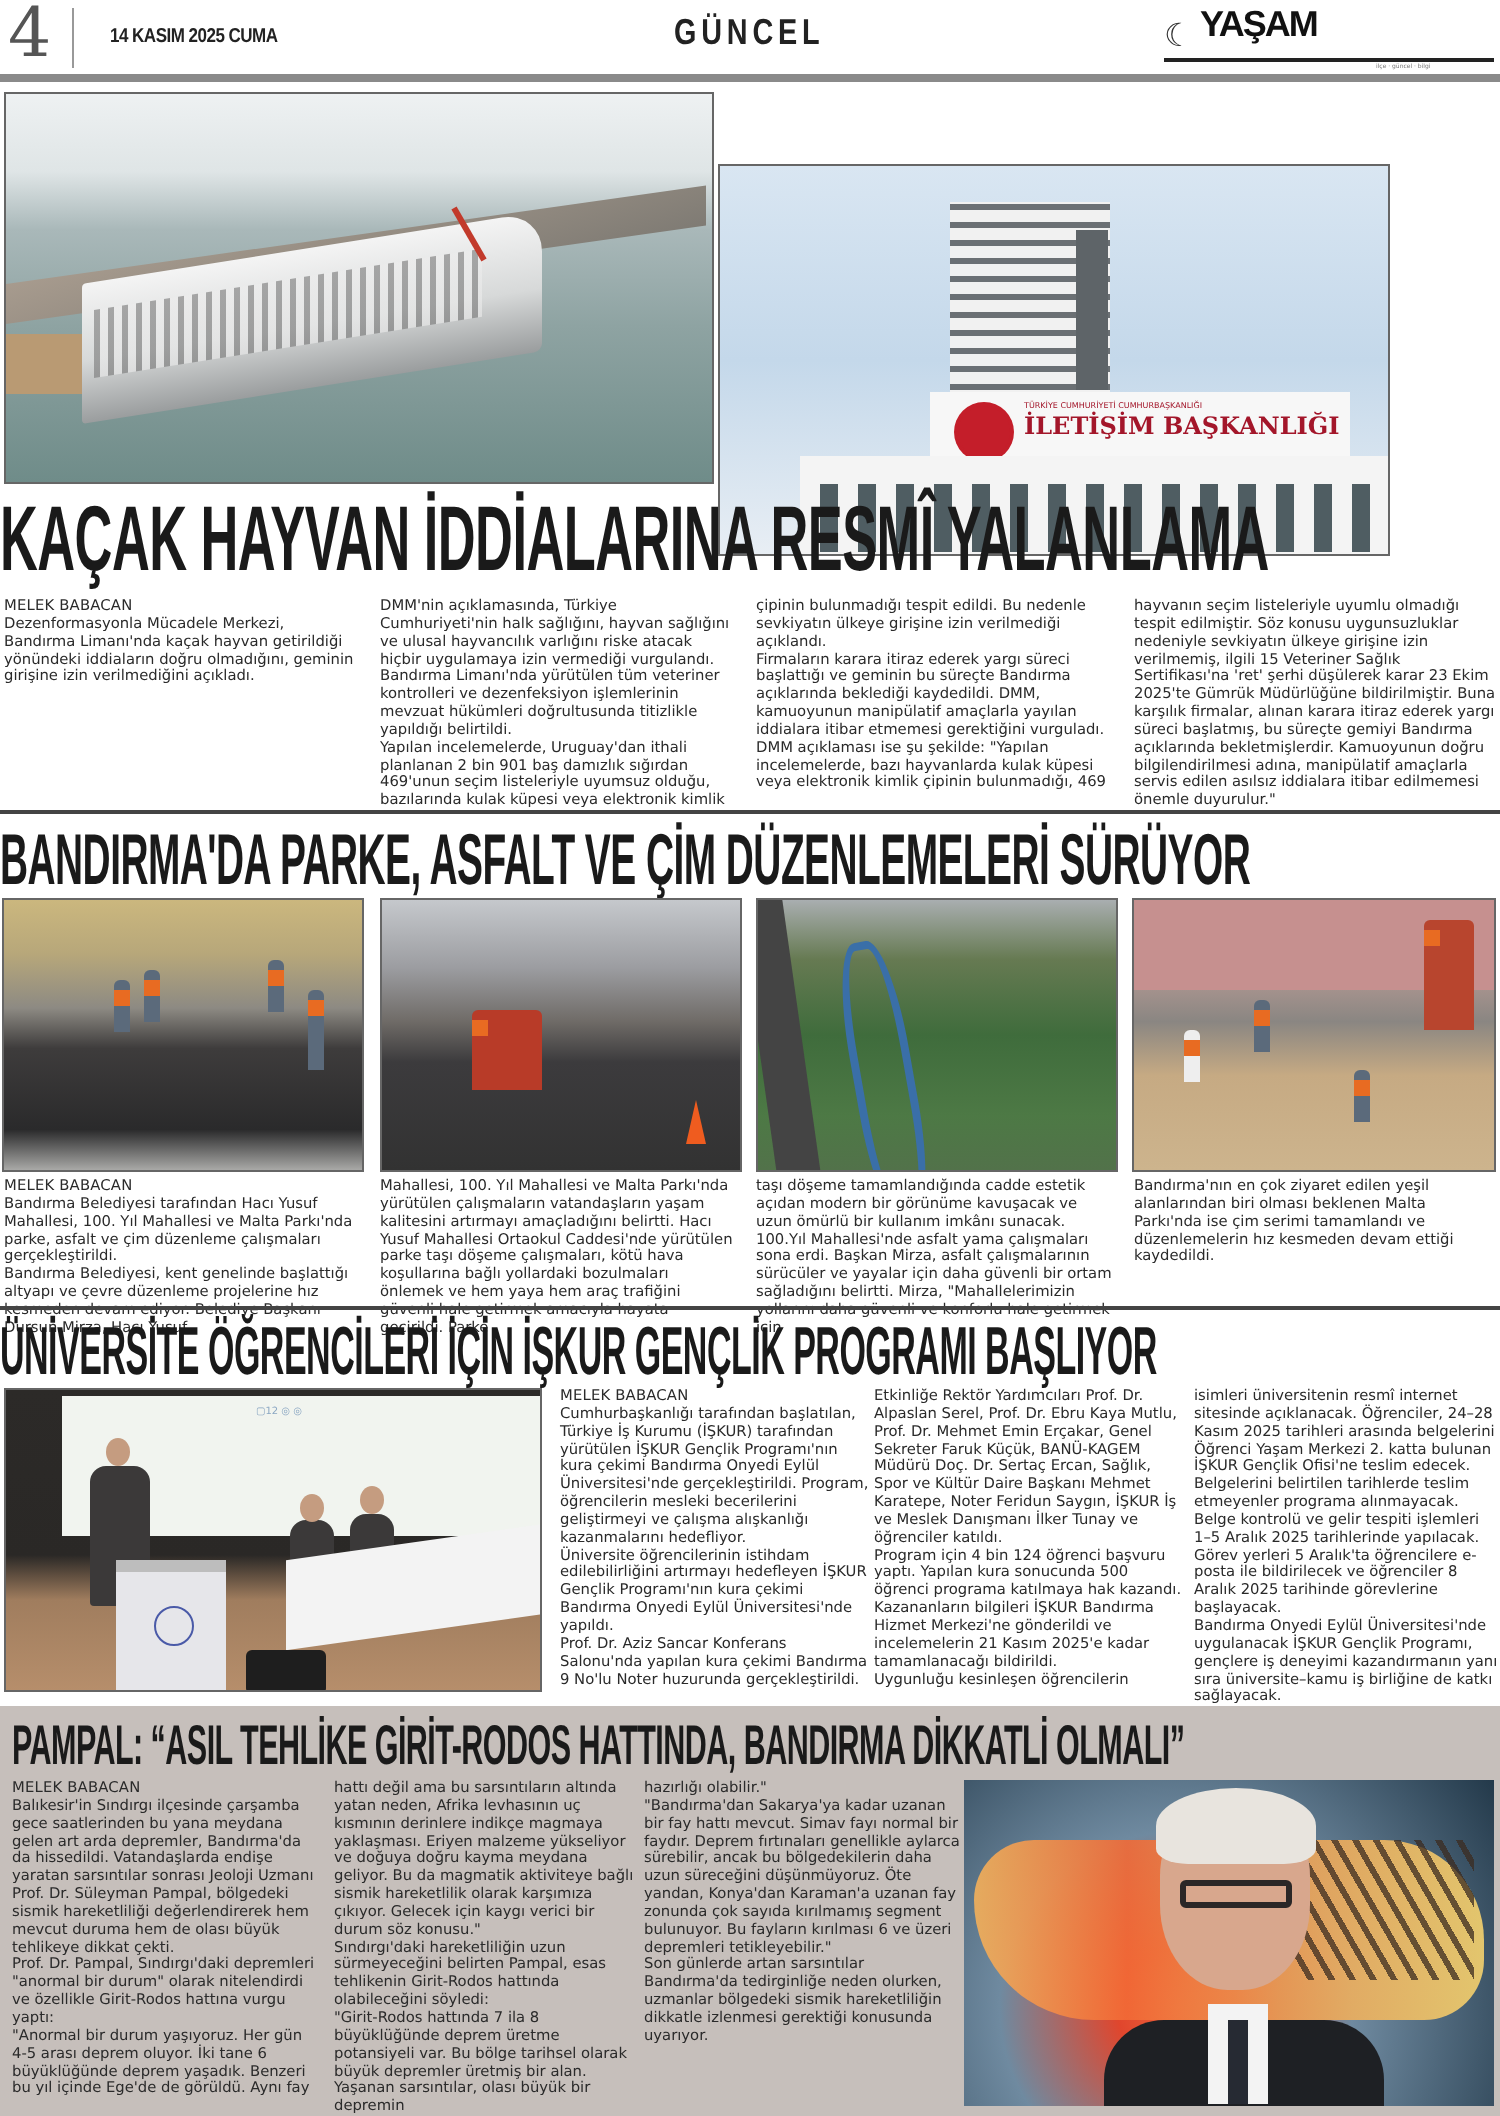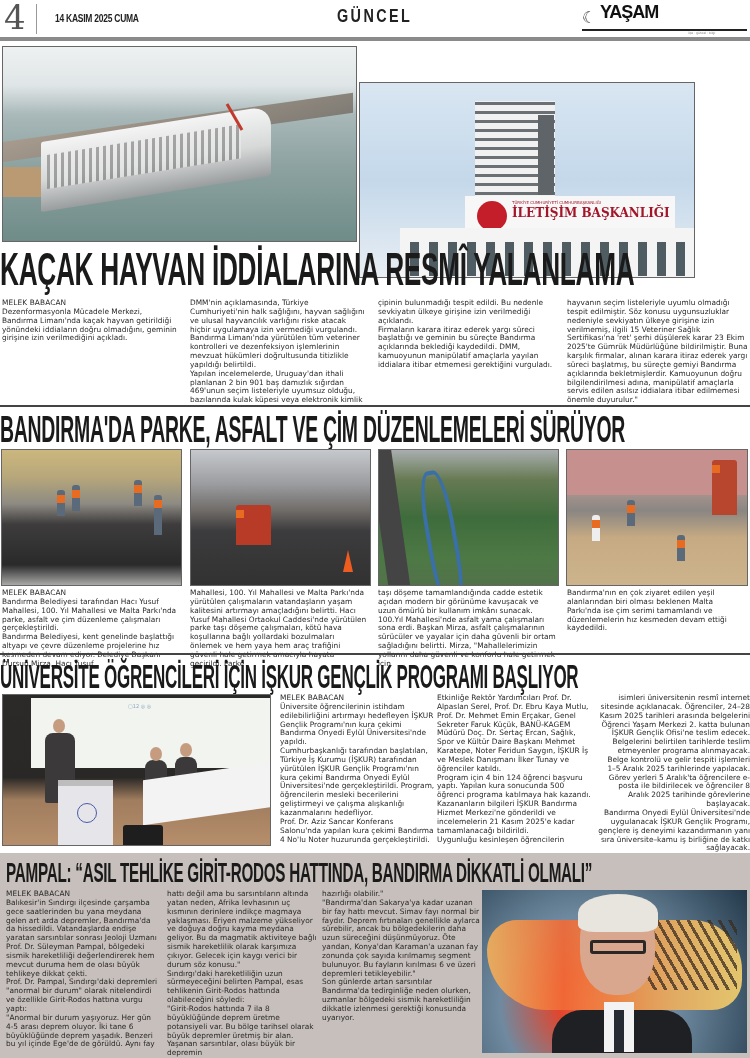--- a/index.html
+++ b/index.html
@@ -92,21 +92,21 @@
   .ph-conf .screen-logos { position: absolute; left: 125px; top: 8px; font-size: 5px; color: #8aa6c2; }
   .ph-conf .podium { position: absolute; left: 55px; top: 85px; width: 55px; height: 68px; background: #e6e6ea; border-top: 6px solid #bdbdbd; }
   .ph-conf .podium-seal { position: absolute; left: 74px; top: 108px; width: 20px; height: 20px; border-radius: 50%; border: 1px solid #4a5aa8; }
   .ph-conf .table { position: absolute; left: 140px; top: 76px; width: 130px; height: 45px; background: #f3f3f3; transform: skewY(-8deg); }
   .ph-conf .person { position: absolute; background: #3b3939; border-radius: 8px 8px 2px 2px; }
   .ph-conf .head { position: absolute; width: 12px; height: 14px; border-radius: 50%; background: #c59c80; }
   .ph-conf .bag { position: absolute; left: 120px; top: 130px; width: 40px; height: 22px; background: #1e1e1e; border-radius: 3px; }
 
   .s3c1 { left: 280px; top: 694px; width: 155px; }
   .s3c2 { left: 437px; top: 694px; width: 155px; }
-  .s3c3 { left: 597px; top: 694px; width: 153px; text-align: right; }
+  .s3c3 { left: 597px; top: 694px; width: 153px; }
 
   
   .band { position: absolute; left: 0; top: 853px; width: 750px; height: 205px; background: #c6bfbb; }
   .s4c1 { left: 6px; top: 890px; width: 152px; }
   .s4c2 { left: 167px; top: 890px; width: 152px; }
   .s4c3 { left: 322px; top: 890px; width: 158px; }
   .ph-quake { left: 482px; top: 890px; width: 265px; height: 163px;
     background: radial-gradient(circle at 40% 70%, #f0633a 0%, #e0462d 15%, #6f8aa0 45%, #23394a 100%); border: none; }
   .ph-quake .land { position: absolute; left: 5px; top: 30px; width: 255px; height: 90px; background: linear-gradient(90deg, #f4b15a, #f26a36 30%, #ea9c54 60%, #f5d26e 100%); border-radius: 30px 50px 30px 60px; opacity: .9; }
   .ph-quake .waves { position: absolute; right: 10px; top: 30px; width: 90px; height: 70px; background: repeating-linear-gradient(60deg, transparent 0 6px, #3b2b20 6px 9px); opacity: .75; }
@@ -156,20 +156,21 @@
   <p class="byline">MELEK BABACAN</p>
   <p>Dezenformasyonla Mücadele Merkezi, Bandırma Limanı'nda kaçak hayvan getirildiği yönündeki iddiaların doğru olmadığını, geminin girişine izin verilmediğini açıkladı.</p>
 </div>
 <div class="col s1c2">
   <p>DMM'nin açıklamasında, Türkiye Cumhuriyeti'nin halk sağlığını, hayvan sağlığını ve ulusal hayvancılık varlığını riske atacak hiçbir uygulamaya izin vermediği vurgulandı. Bandırma Limanı'nda yürütülen tüm veteriner kontrolleri ve dezenfeksiyon işlemlerinin mevzuat hükümleri doğrultusunda titizlikle yapıldığı belirtildi.</p>
   <p>Yapılan incelemelerde, Uruguay'dan ithali planlanan 2 bin 901 baş damızlık sığırdan 469'unun seçim listeleriyle uyumsuz olduğu, bazılarında kulak küpesi veya elektronik kimlik</p>
 </div>
 <div class="col s1c3">
   <p>çipinin bulunmadığı tespit edildi. Bu nedenle sevkiyatın ülkeye girişine izin verilmediği açıklandı.</p>
   <p>Firmaların karara itiraz ederek yargı süreci başlattığı ve geminin bu süreçte Bandırma açıklarında beklediği kaydedildi. DMM, kamuoyunun manipülatif amaçlarla yayılan iddialara itibar etmemesi gerektiğini vurguladı.</p>
+  <p>DMM açıklaması ise şu şekilde: "Yapılan incelemelerde, bazı hayvanlarda kulak küpesi veya elektronik kimlik çipinin bulunmadığı, 469</p>
 </div>
 <div class="col s1c4">
   <p>hayvanın seçim listeleriyle uyumlu olmadığı tespit edilmiştir. Söz konusu uygunsuzluklar nedeniyle sevkiyatın ülkeye girişine izin verilmemiş, ilgili 15 Veteriner Sağlık Sertifikası'na 'ret' şerhi düşülerek karar 23 Ekim 2025'te Gümrük Müdürlüğüne bildirilmiştir. Buna karşılık firmalar, alınan karara itiraz ederek yargı süreci başlatmış, bu süreçte gemiyi Bandırma açıklarında bekletmişlerdir. Kamuoyunun doğru bilgilendirilmesi adına, manipülatif amaçlarla servis edilen asılsız iddialara itibar edilmemesi önemle duyurulur."</p>
 </div>
 
 <div class="rule" style="top:405px;"></div>
 
 <h1 class="headline hl-2">BANDIRMA'DA PARKE, ASFALT VE ÇİM DÜZENLEMELERİ SÜRÜYOR</h1>
 
 <div class="photo ph-street ps1">
@@ -223,23 +224,23 @@
   <div class="person" style="left:142px;top:65px;width:22px;height:28px;"></div>
   <div class="head" style="left:147px;top:52px;"></div>
   <div class="person" style="left:172px;top:62px;width:22px;height:28px;"></div>
   <div class="head" style="left:177px;top:48px;"></div>
   <div class="table"></div>
   <div class="bag"></div>
 </div>
 
 <div class="col s3c1">
   <p class="byline">MELEK BABACAN</p>
+  <p>Cumhurbaşkanlığı tarafından başlatılan, Türkiye İş Kurumu (İŞKUR) tarafından yürütülen İŞKUR Gençlik Programı'nın kura çekimi Bandırma Onyedi Eylül Üniversitesi'nde gerçekleştirildi. Program, öğrencilerin mesleki becerilerini geliştirmeyi ve çalışma alışkanlığı kazanmalarını hedefliyor.</p>
   <p>Üniversite öğrencilerinin istihdam edilebilirliğini artırmayı hedefleyen İŞKUR Gençlik Programı'nın kura çekimi Bandırma Onyedi Eylül Üniversitesi'nde yapıldı.</p>
-  <p>Cumhurbaşkanlığı tarafından başlatılan, Türkiye İş Kurumu (İŞKUR) tarafından yürütülen İŞKUR Gençlik Programı'nın kura çekimi Bandırma Onyedi Eylül Üniversitesi'nde gerçekleştirildi. Program, öğrencilerin mesleki becerilerini geliştirmeyi ve çalışma alışkanlığı kazanmalarını hedefliyor.</p>
-  <p>Prof. Dr. Aziz Sancar Konferans Salonu'nda yapılan kura çekimi Bandırma 4 No'lu Noter huzurunda gerçekleştirildi.</p>
+  <p>Prof. Dr. Aziz Sancar Konferans Salonu'nda yapılan kura çekimi Bandırma 9 No'lu Noter huzurunda gerçekleştirildi.</p>
 </div>
 <div class="col s3c2">
   <p>Etkinliğe Rektör Yardımcıları Prof. Dr. Alpaslan Serel, Prof. Dr. Ebru Kaya Mutlu, Prof. Dr. Mehmet Emin Erçakar, Genel Sekreter Faruk Küçük, BANÜ-KAGEM Müdürü Doç. Dr. Sertaç Ercan, Sağlık, Spor ve Kültür Daire Başkanı Mehmet Karatepe, Noter Feridun Saygın, İŞKUR İş ve Meslek Danışmanı İlker Tunay ve öğrenciler katıldı.</p>
   <p>Program için 4 bin 124 öğrenci başvuru yaptı. Yapılan kura sonucunda 500 öğrenci programa katılmaya hak kazandı. Kazananların bilgileri İŞKUR Bandırma Hizmet Merkezi'ne gönderildi ve incelemelerin 21 Kasım 2025'e kadar tamamlanacağı bildirildi.</p>
   <p>Uygunluğu kesinleşen öğrencilerin</p>
 </div>
 <div class="col s3c3">
   <p>isimleri üniversitenin resmî internet sitesinde açıklanacak. Öğrenciler, 24–28 Kasım 2025 tarihleri arasında belgelerini Öğrenci Yaşam Merkezi 2. katta bulunan İŞKUR Gençlik Ofisi'ne teslim edecek. Belgelerini belirtilen tarihlerde teslim etmeyenler programa alınmayacak.</p>
   <p>Belge kontrolü ve gelir tespiti işlemleri 1–5 Aralık 2025 tarihlerinde yapılacak. Görev yerleri 5 Aralık'ta öğrencilere e-posta ile bildirilecek ve öğrenciler 8 Aralık 2025 tarihinde görevlerine başlayacak.</p>
   <p>Bandırma Onyedi Eylül Üniversitesi'nde uygulanacak İŞKUR Gençlik Programı, gençlere iş deneyimi kazandırmanın yanı sıra üniversite–kamu iş birliğine de katkı sağlayacak.</p>

